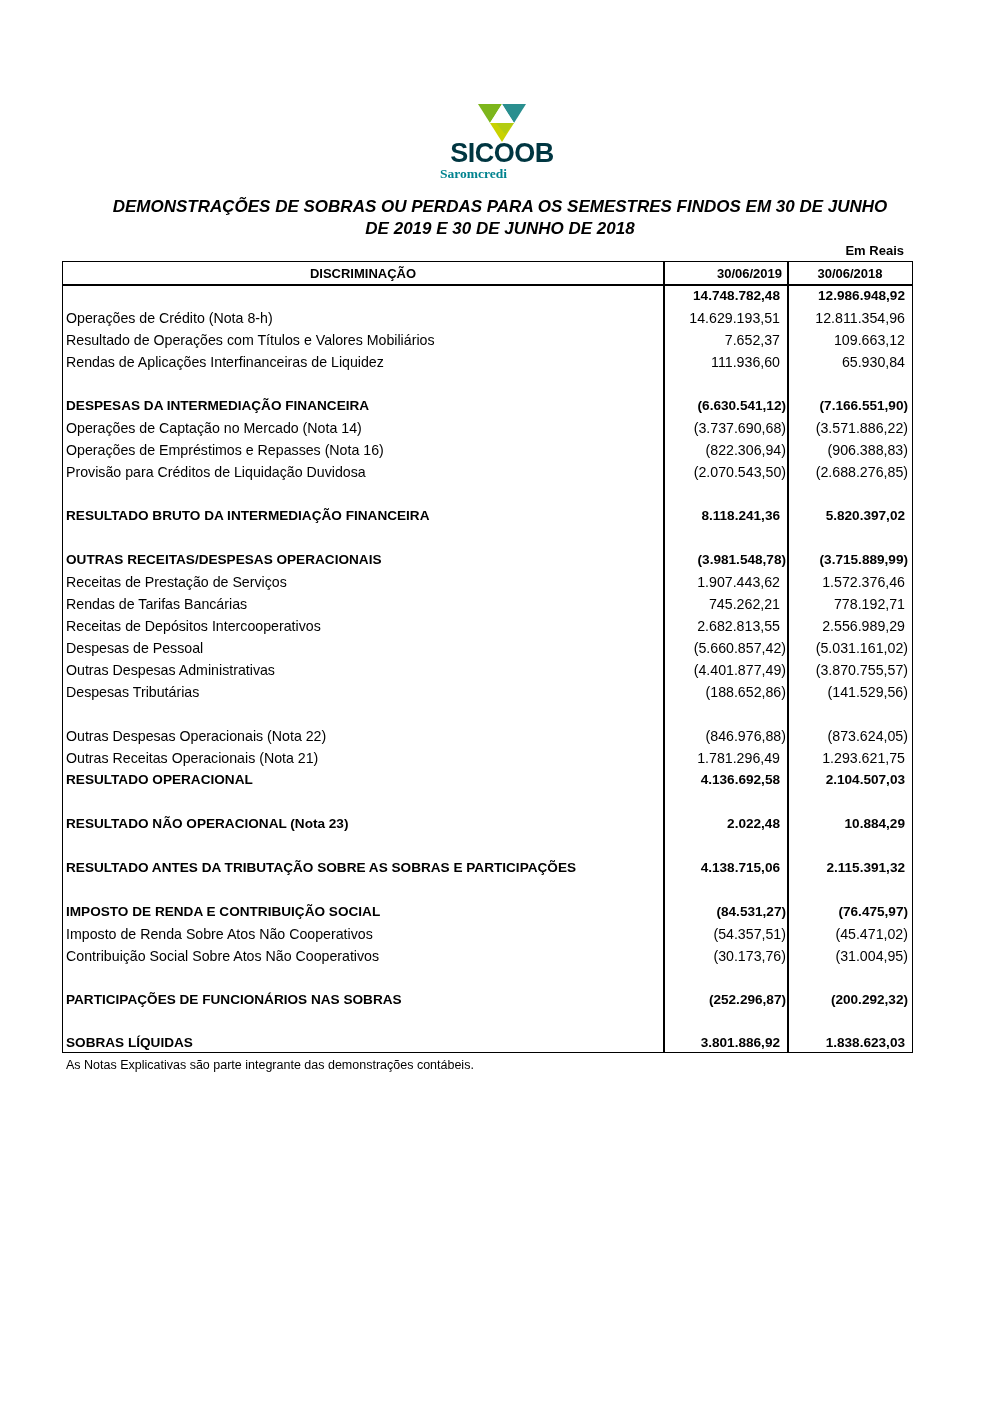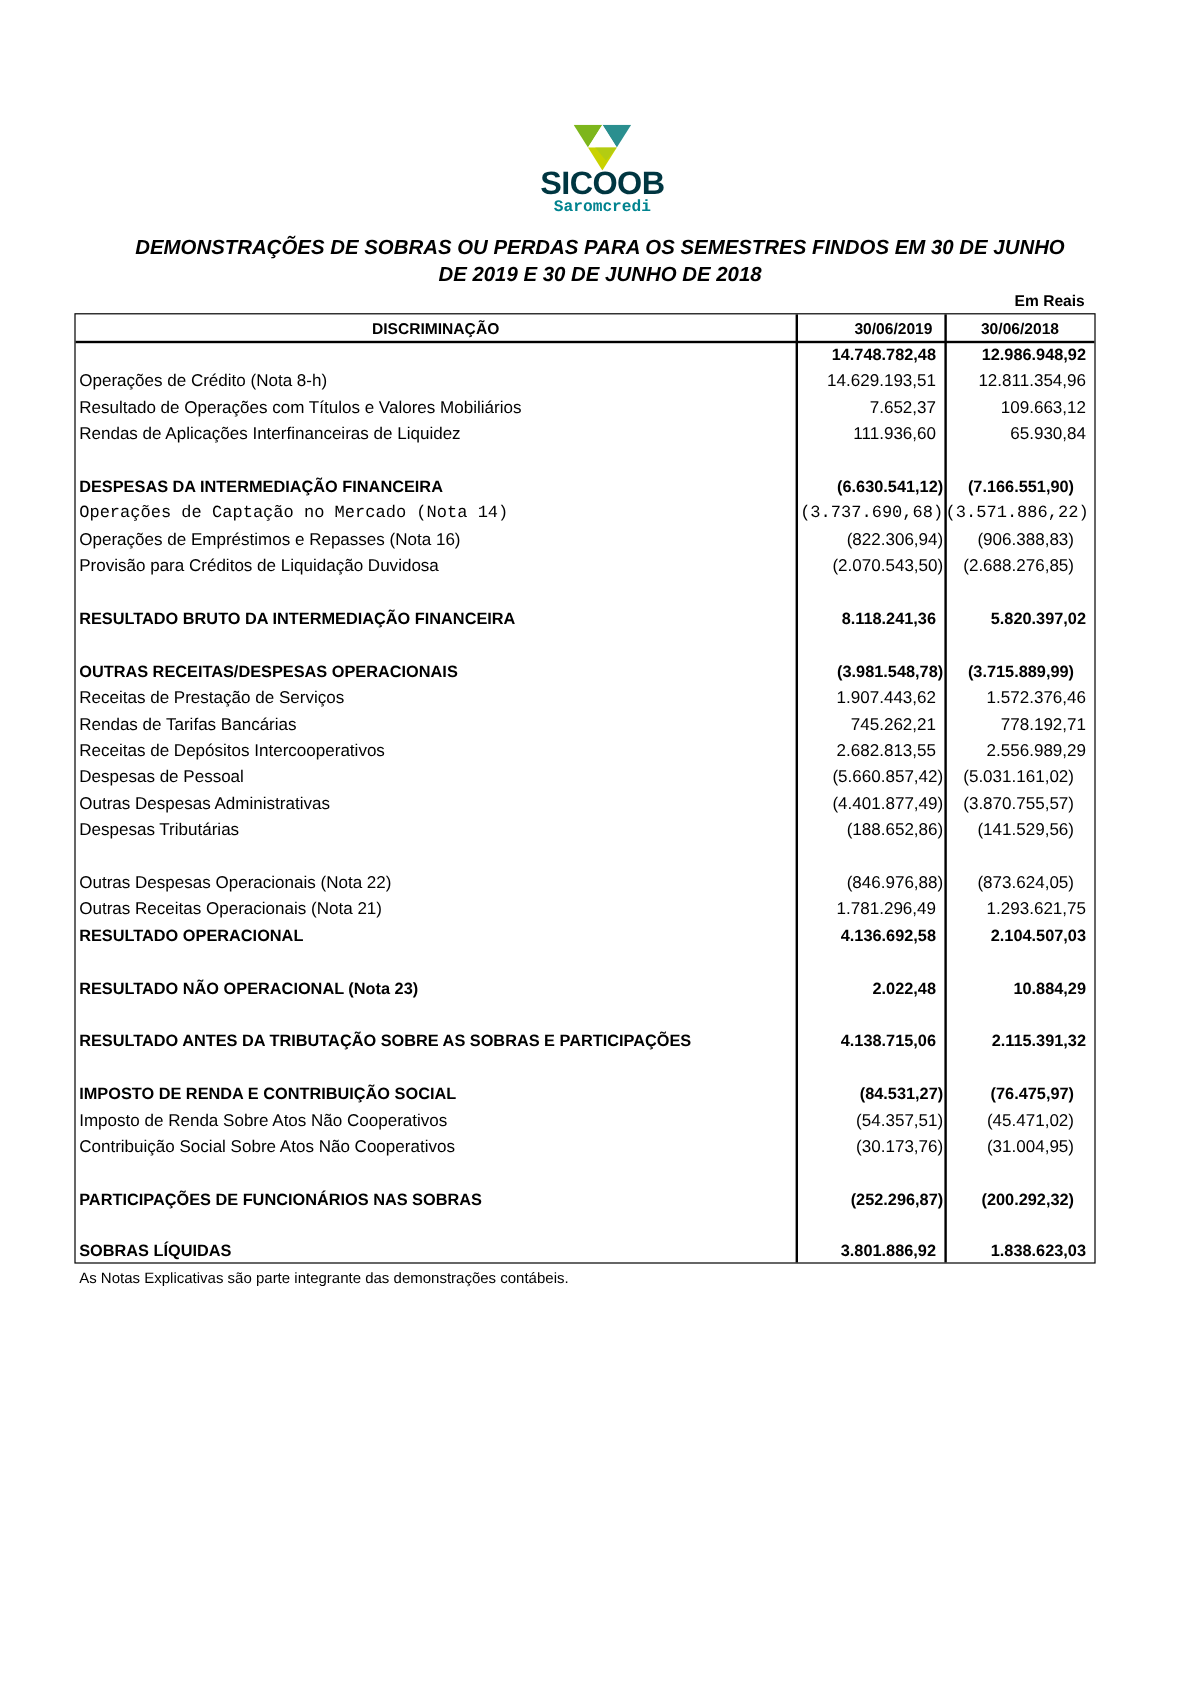--- a/index.html
+++ b/index.html
@@ -4,44 +4,44 @@
 <style>
   * { box-sizing: border-box; margin: 0; padding: 0; }
   html, body { width: 1000px; height: 1414px; background: #ffffff; }
   body { position: relative; font-family: "Liberation Sans", sans-serif; color: #000; }
 
   .logo { position: absolute; left: 440px; top: 104px; width: 124px; height: 80px; }
   .logo-mark { position: absolute; left: 38px; top: 0; width: 48px; height: 38px; }
   .logo-word { position: absolute; left: 0; top: 34px; width: 124px; text-align: center;
     font-family: Liberation Sans, sans-serif; font-weight: bold; font-size: 27px; letter-spacing: -0.5px;
     color: #003641; line-height: 30px; }
-  .logo-sub { position: absolute; left: 0; top: 62px; width: 124px; text-align: center;
-    font-family: Liberation Mono, monospace; font-weight: bold; font-size: 13.5px; color: #00838f; line-height: 16px; }
+  .logo-sub { position: absolute; left: 0; top: 62px; width: 124px; 
+    font-family: Liberation Serif, serif; font-weight: bold; font-size: 13.5px; color: #00838f; line-height: 16px; }
 
   .title { position: absolute; left: 40px; width: 920px; text-align: center; font-weight: bold; font-size: 17px; line-height: 22px; font-style: italic; }
   .title.l1 { top: 196px; }
   .title.l2 { top: 218px; }
   .unit { position: absolute; right: 96px; top: 243px; font-weight: bold; font-size: 13px; line-height: 16px; }
 
   .table { position: absolute; left: 62px; top: 261px; width: 851px; height: 792px;
     border: 1.5px solid #000; }
   .vline { position: absolute; top: 0; bottom: 0; width: 1.5px; background: #000; }
   .vline.c1 { left: 600px; }
   .vline.c2 { left: 724px; }
   .hline { position: absolute; left: 0; right: 0; top: 22px; height: 1.5px; background: #000; }
 
   .hdr { position: absolute; top: 2px; height: 20px; line-height: 20px; font-weight: bold; font-size: 13px; text-align: center; }
   .hdr.h0 { left: 0; width: 600px; }
-  .hdr.h1 { left: 601px; width: 106px; padding-left: 48px; }
+  .hdr.h1 { left: 601px; width: 123px; padding-left: 48px; }
   .hdr.h2 { left: 725px; width: 124px; }
 
   .row { position: absolute; left: 0; width: 849px; height: 22px; line-height: 22px; font-size: 14.2px; }
   .row .label { position: absolute; left: 3px; width: 595px; white-space: nowrap; overflow: hidden; }
   .row .v1 { position: absolute; left: 601px; width: 122px; text-align: right; padding-right: 0px; white-space: nowrap; }
-  .row .v2 { position: absolute; left: 725px; width: 123px; text-align: right; padding-right: 16px; white-space: nowrap; }
+  .row .v2 { position: absolute; left: 725px; width: 123px; text-align: right; padding-right: 3px; white-space: nowrap; }
   .row.bold { font-weight: bold; font-size: 13.6px; }
   .pos { padding-right: 6px !important; }
 
   .foot { position: absolute; left: 66px; top: 1057px; font-size: 12.5px; line-height: 16px; }
 </style>
 </head>
 <body>
 
 <div class="logo">
   <svg class="logo-mark" viewBox="0 0 48 38">
@@ -86,21 +86,21 @@
       <div class="row" style="top: 89px;">
         <span class="label">Rendas de Aplicações Interfinanceiras de Liquidez</span>
         <span class="v1 pos">111.936,60</span>
         <span class="v2 pos">65.930,84</span>
       </div>
       <div class="row bold" style="top: 133px;">
         <span class="label">DESPESAS DA INTERMEDIAÇÃO FINANCEIRA</span>
         <span class="v1">(6.630.541,12)</span>
         <span class="v2">(7.166.551,90)</span>
       </div>
-      <div class="row" style="top: 155px; font-family: Liberation Mono, monospace;">
+      <div class="row" style="top: 155px;">
         <span class="label">Operações de Captação no Mercado (Nota 14)</span>
         <span class="v1">(3.737.690,68)</span>
         <span class="v2">(3.571.886,22)</span>
       </div>
       <div class="row" style="top: 177px;">
         <span class="label">Operações de Empréstimos e Repasses (Nota 16)</span>
         <span class="v1">(822.306,94)</span>
         <span class="v2">(906.388,83)</span>
       </div>
       <div class="row" style="top: 199px;">

